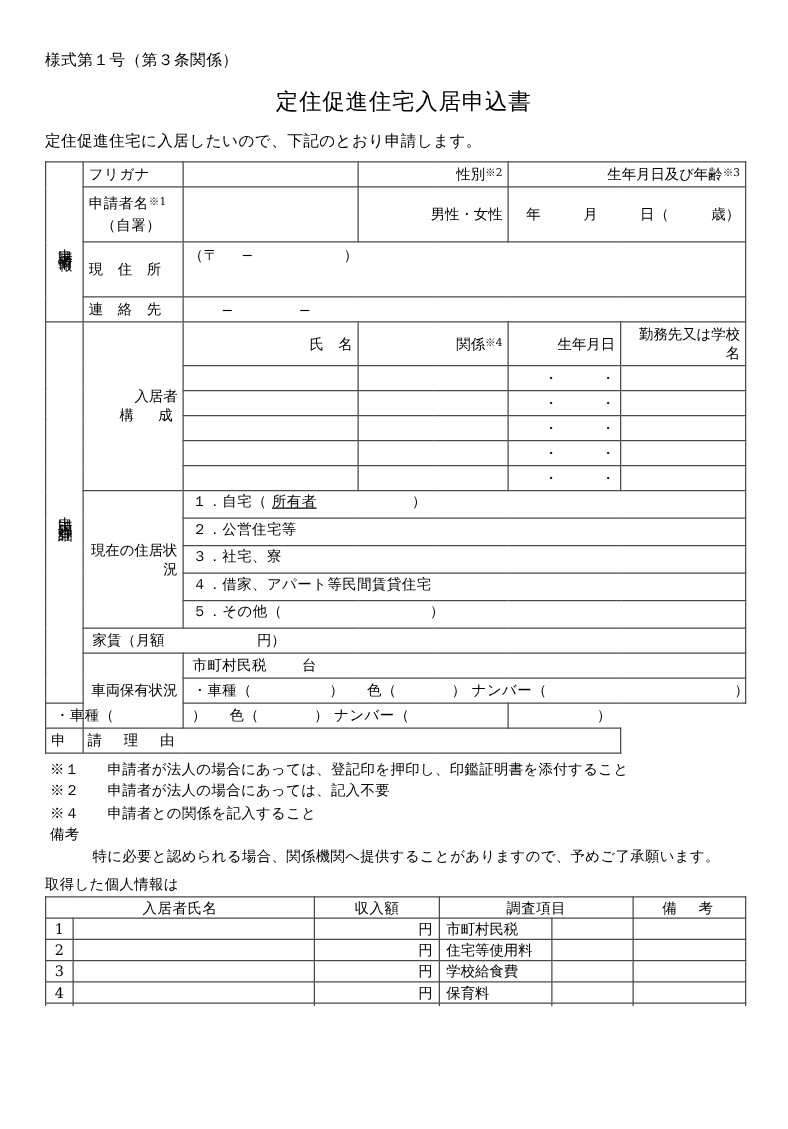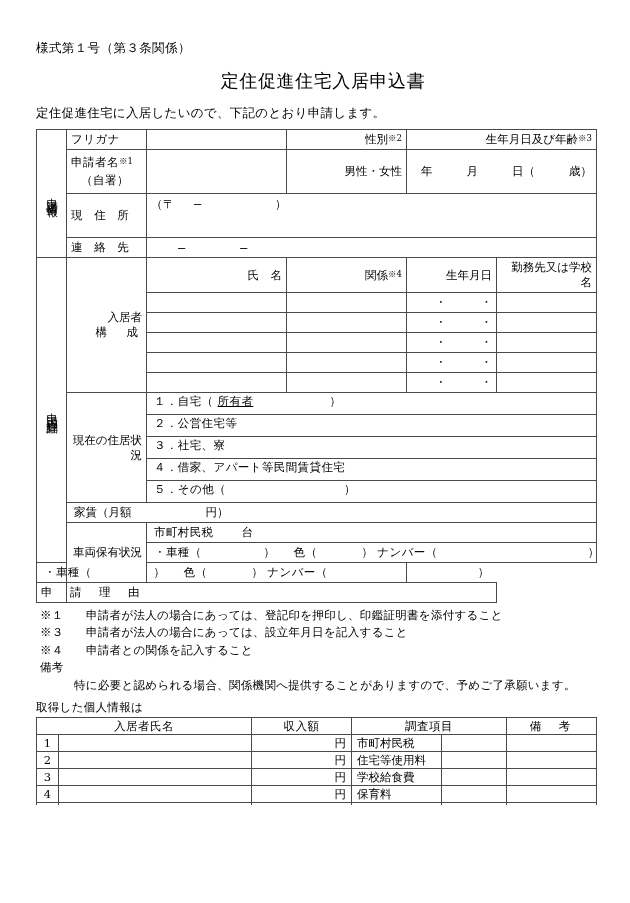--- a/index.html
+++ b/index.html
@@ -354,21 +354,21 @@
 
       <tr>
         <td class="rowlabel" style="letter-spacing:3px">申　請　理　由</td>
         <td colspan="5"></td>
       </tr>
     </tbody>
   </table>
 
   <div class="notes">
     <div class="note-line"><span class="note-no">※１</span><span>申請者が法人の場合にあっては、登記印を押印し、印鑑証明書を添付すること</span></div>
-    <div class="note-line"><span class="note-no">※３</span><span>申請者が法人の場合にあっては、設立年月日を記入すること</span></div>
+    <div class="note-line"><span class="note-no">※２</span><span>申請者が法人の場合にあっては、記入不要</span></div>
     <div class="note-line"><span class="note-no">※４</span><span>申請者との関係を記入すること</span></div>
     <div class="bikou">備考</div>
     <div class="bikou-cont">特に必要と認められる場合、関係機関へ提供することがありますので、予めご了承願います。</div>
   </div>
 
   <div class="below-title">取得した個人情報は</div>
   <table class="grid2">
     <colgroup>
       <col style="width:22px">
       <col style="width:193px">

